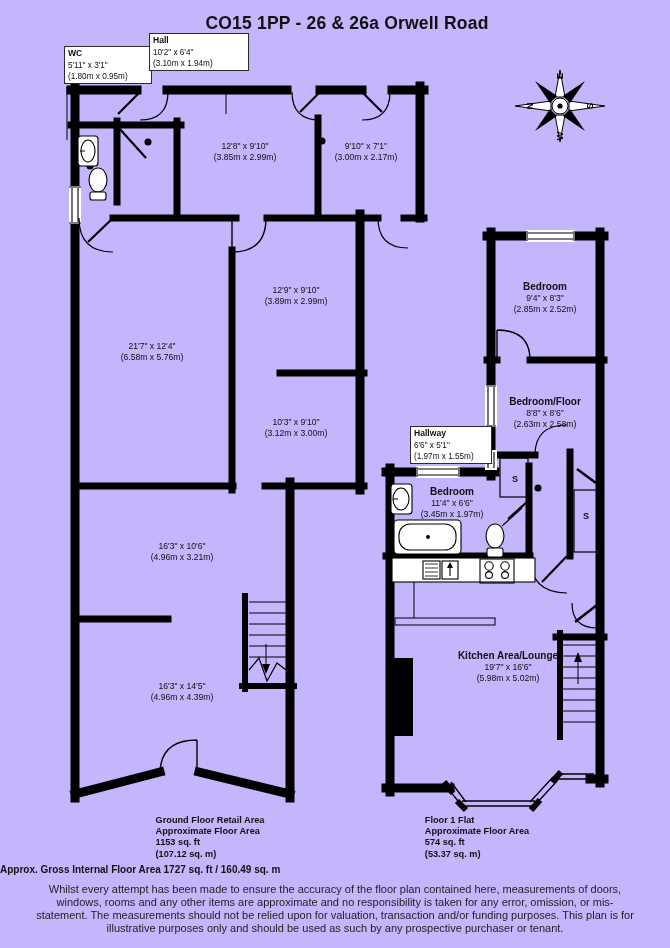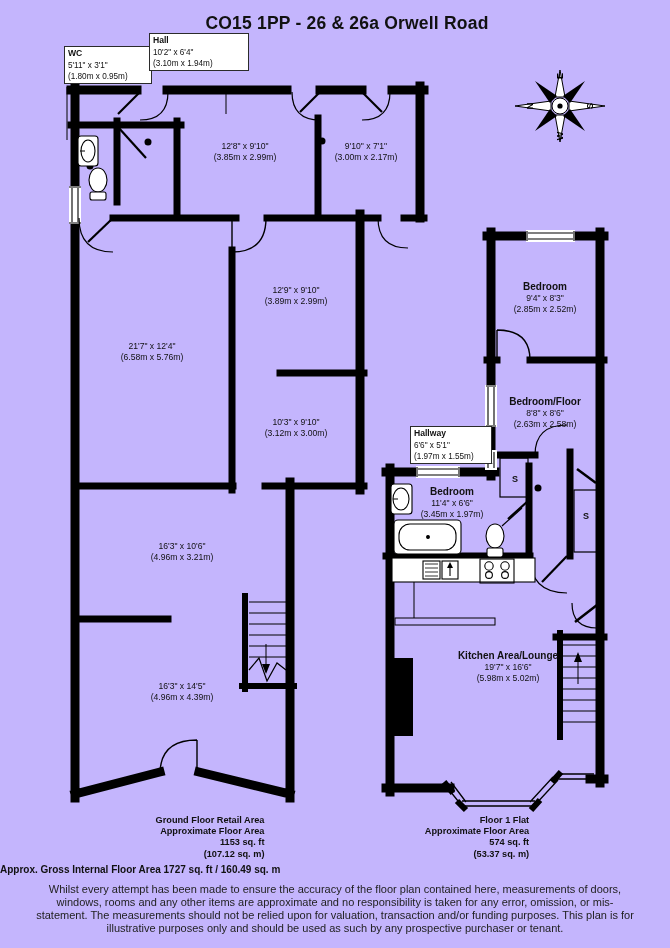--- a/index.html
+++ b/index.html
@@ -6,21 +6,21 @@
   .page{position:relative;width:670px;height:948px;background:#c4b5fd;font-family:"Liberation Sans","DejaVu Sans",sans-serif;color:#111;overflow:hidden;padding-left:24px;}
   .title{position:absolute;top:13px;left:0;width:100%;text-align:center;font-size:17.5px;font-weight:bold;letter-spacing:.2px;}
   svg{position:absolute;top:0;left:0;}
   .lbl{position:absolute;text-align:center;font-size:8.6px;line-height:1.3;transform:translate(-50%,-50%);white-space:nowrap;color:#111;}
   .lbl .nm{font-weight:bold;font-size:10px;display:block;}
   .lbl .im,.lbl .me{display:block;}
   .boxlbl{position:absolute;border:1.2px solid #2b2b2b;background:#fff;text-align:left;font-size:8.2px;line-height:1.35;padding:1px 3px;white-space:nowrap;}
   .boxlbl .nm{font-weight:bold;font-size:8.6px;display:block;}
   .boxlbl .im,.boxlbl .me{display:block;}
   .slbl{position:absolute;font-size:9px;font-weight:bold;transform:translate(-50%,-50%);}
-  .caption{position:absolute;text-align:right;font-size:9.2px;font-weight:bold;line-height:1.22;transform:translateX(-50%);white-space:nowrap;}
+  .caption{position:absolute;text-align:left;font-size:9.2px;font-weight:bold;line-height:1.22;transform:translateX(-50%);white-space:nowrap;}
   .caption span{display:block;}
   .footer-total{position:absolute;top:864px;left:0;width:100%;text-align:left;font-size:10px;font-weight:bold;}
   .footer-disc{position:absolute;top:883px;left:35px;width:600px;text-align:center;font-size:11px;line-height:1.18;color:#222;}
 </style>
 </head>
 <body>
 
 <div class="page">
 
   <div class="title">CO15 1PP - 26 &amp; 26a Orwell Road</div>

